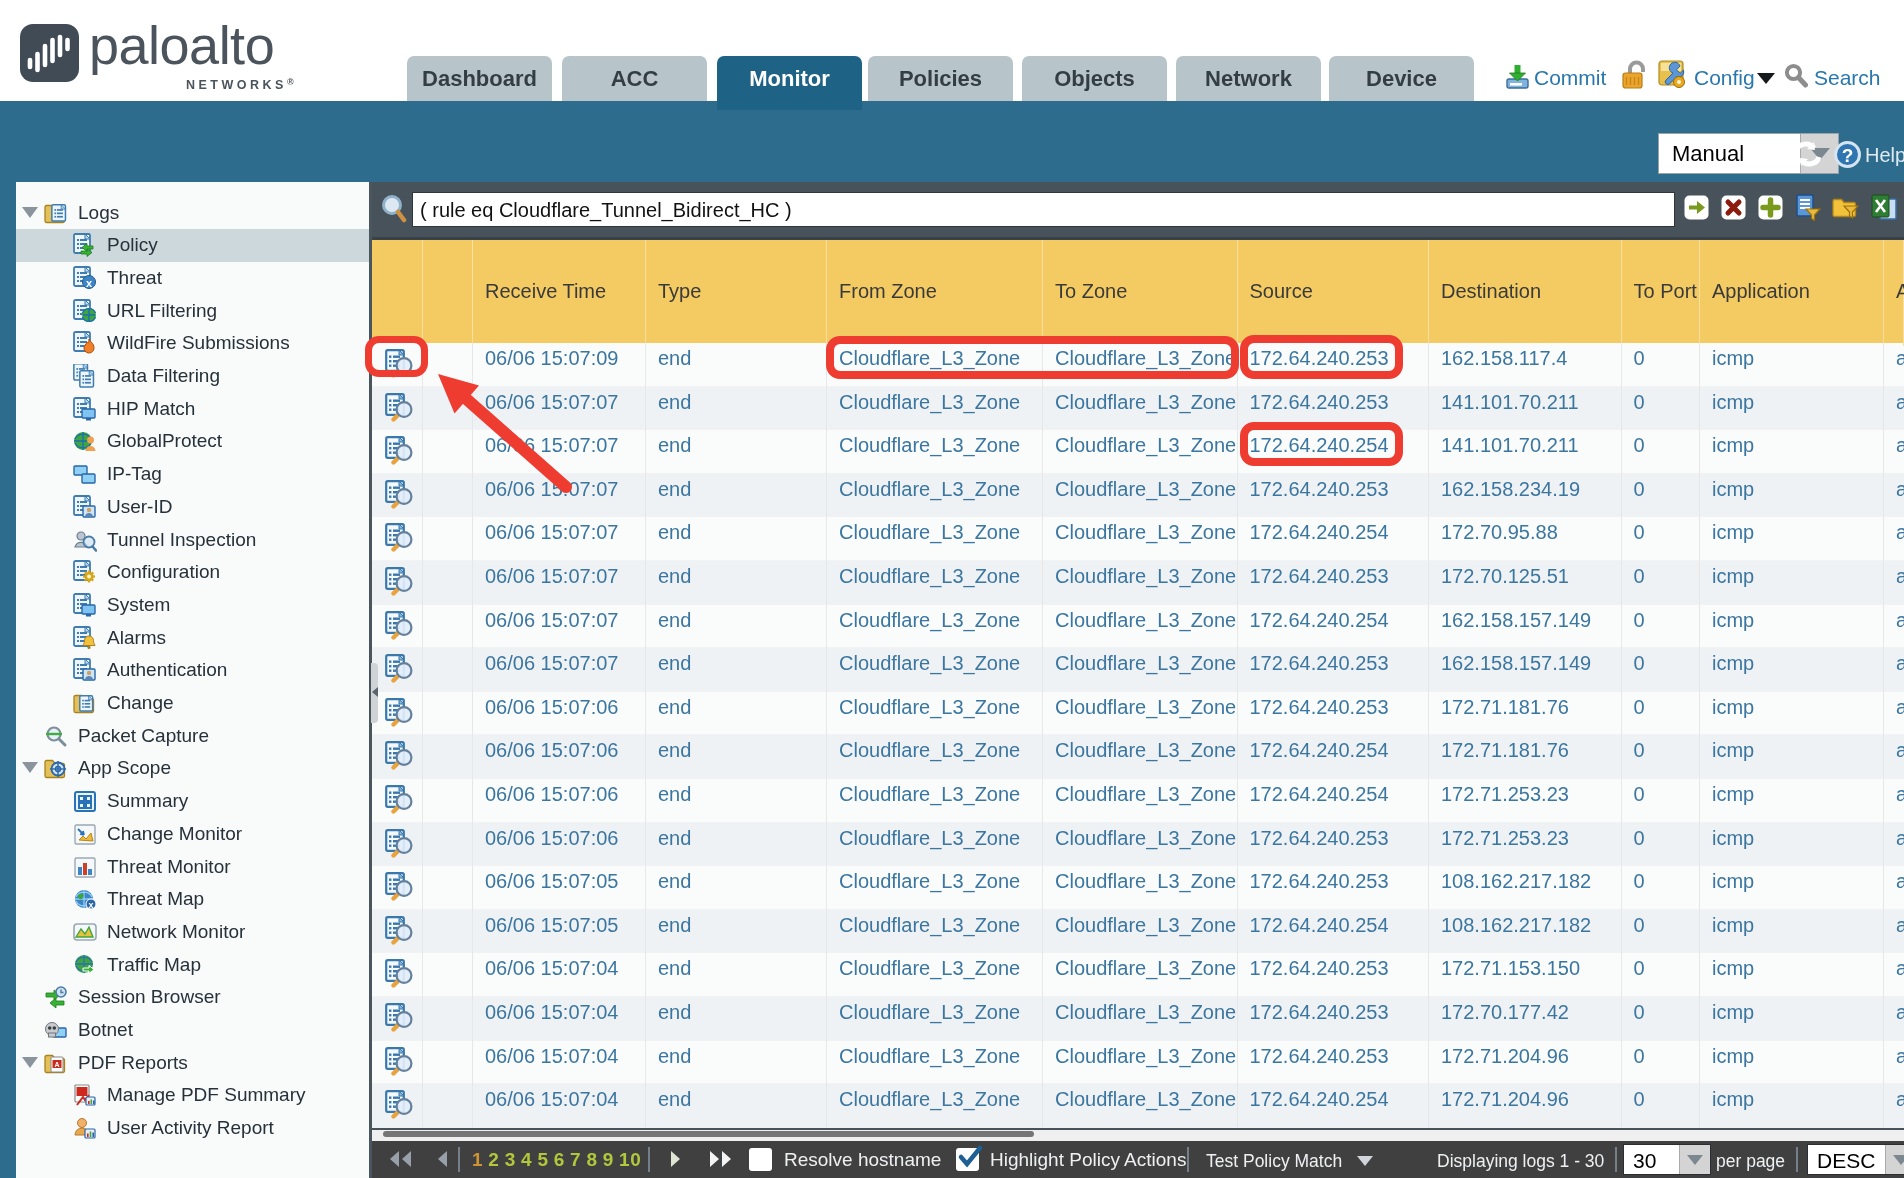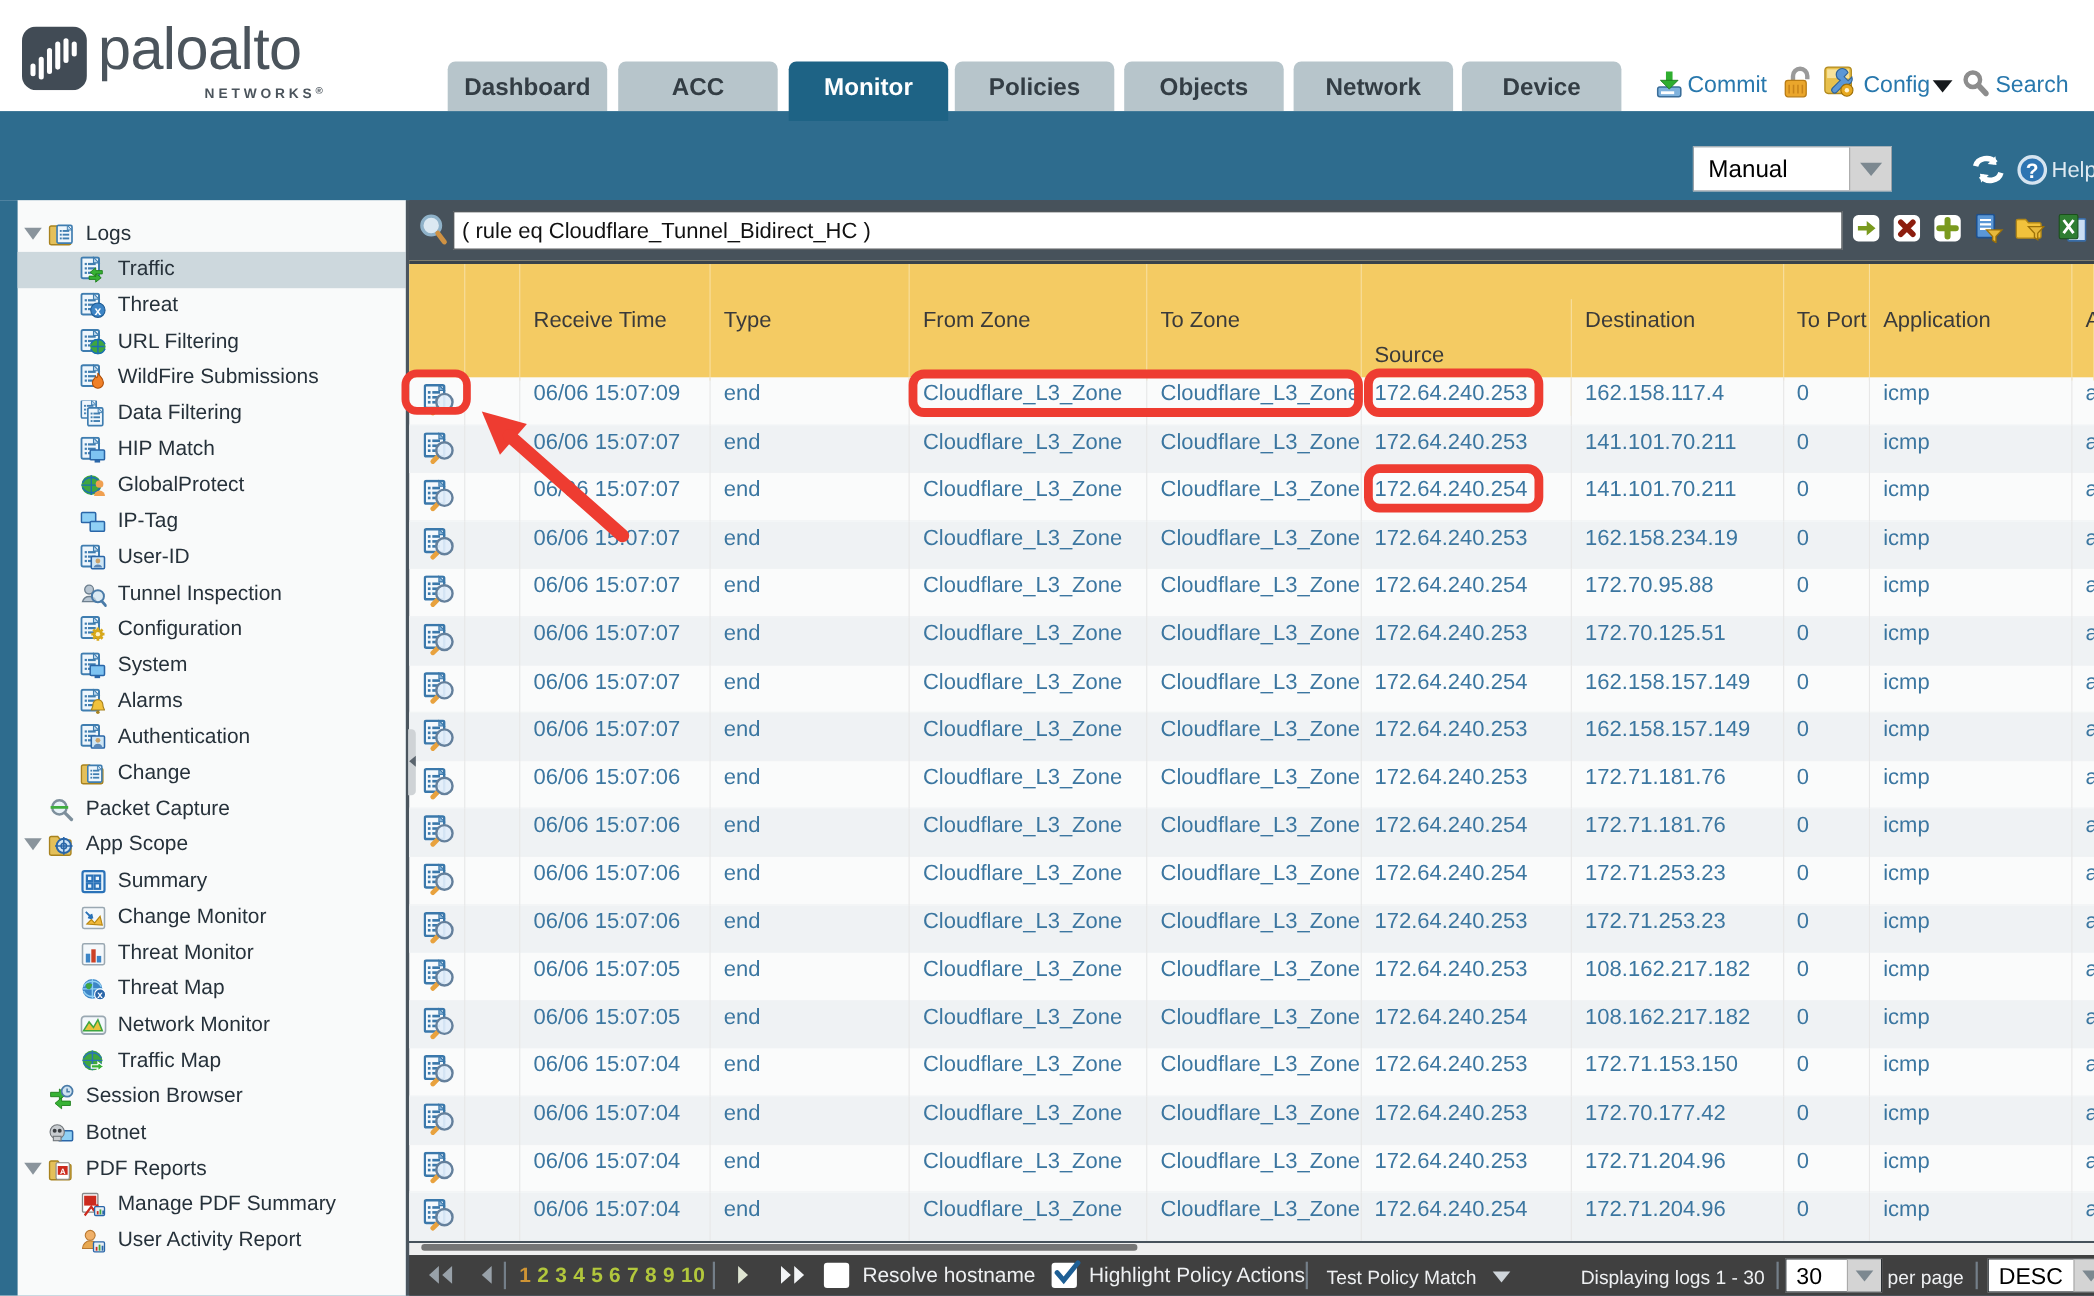--- a/index.html
+++ b/index.html
@@ -12,21 +12,21 @@
 #tophdr { position:absolute; left:0; top:0; width:1904px; height:101px; background:#ffffff; }
 #logomark { position:absolute; left:20px; top:24px; width:59px; height:58px; }
 .tab { position:absolute; top:56px; height:45px; width:145px; background:#b7c5cb;
   border-radius:7px 7px 0 0; color:#333d44; font-weight:bold; font-size:22px;
   text-align:center; line-height:45px; }
 .tab.active { background:#1e6385; color:#ffffff; height:54px; z-index:3; }
 .hlink { position:absolute; top:66px; font-size:21px; color:#2878ad; }
 
 
 #tealbar { position:absolute; left:0; top:101px; width:1904px; height:81px; background:#2e6c8e; }
-#manualbox { position:absolute; left:1539px; top:32px; width:181px; height:41px; background:#fff;
+#manualbox { position:absolute; left:1658px; top:32px; width:181px; height:41px; background:#fff;
   border:1px solid #9aa2a8; }
 #manualbox .txt { position:absolute; left:13px; top:7px; font-size:22px; color:#000; }
 #manualbox .btn { position:absolute; right:0; top:0; width:38px; height:39px; background:#d4d4d4;
   border-left:1px solid #aaa; }
 .dtri { width:0; height:0; border-left:10px solid transparent; border-right:10px solid transparent;
   border-top:12px solid #7c8890; position:absolute; left:9px; top:14px; }
 
 
 #content { position:absolute; left:0; top:182px; width:1904px; height:996px; background:#2e6c8e; }
 #sidebar { position:absolute; left:16px; top:0; width:353px; height:996px; background:#f9fafa; }
@@ -181,21 +181,21 @@
               <rect x="4" y="6" width="2" height="2"></rect>
               <rect x="7" y="6" width="7" height="2"></rect>
               <rect x="4" y="10" width="2" height="2"></rect>
               <rect x="7" y="10" width="7" height="2"></rect>
               <rect x="4" y="14" width="2" height="2"></rect>
               <rect x="7" y="14" width="7" height="2"></rect>
             </g>
             <path d="M6 15 h6 v-2.5 l5 4 -5 4 v-2.5 h-6 Z" fill="#37b234" stroke="#1c7d1a" stroke-width="0.8" transform="translate(2,3)"></path>
             <path d="M18 9 h-6 v-2.5 l-5 4 5 4 v-2.5 h6 Z" fill="#37b234" stroke="#1c7d1a" stroke-width="0.8" transform="translate(2,4)"></path>
           </svg>
-          <div class="lbl" style="left:91px;">Traffic</div>
+          <div class="lbl" style="left:91px;">Policy</div>
         </div>
         <div class="trow" style="top:79.9px;">
           <svg class="ic" style="left:57px;" width="24" height="25" viewBox="0 0 24 25">
             <rect x="1" y="1" width="16" height="19" rx="1.5" fill="#eef6fc" stroke="#3f7db0" stroke-width="1.8"></rect>
             <path d="M12 1 L17 6 L12 6 Z" fill="#bcd8ee" stroke="#3f7db0" stroke-width="1"></path>
             <g fill="#3f7db0">
               <rect x="4" y="6" width="2" height="2"></rect>
               <rect x="7" y="6" width="7" height="2"></rect>
               <rect x="4" y="10" width="2" height="2"></rect>
               <rect x="7" y="10" width="7" height="2"></rect>
@@ -592,21 +592,21 @@
           <rect x="1" y="1" width="17" height="22" rx="1.5" fill="#2f7d32" stroke="#1a4f1c" stroke-width="1"></rect>
           <path d="M5 6 L14 18 M14 6 L5 18" stroke="#ffffff" stroke-width="2.6"></path>
         </svg>
       </div>
       <div id="tbl">
           <div id="thead">
             <div class="hcell" style="left:101px;width:173px;">Receive Time</div>
             <div class="hcell" style="left:274px;width:181px;">Type</div>
             <div class="hcell" style="left:455px;width:216px;">From Zone</div>
             <div class="hcell" style="left:671px;width:194.5px;">To Zone</div>
-            <div class="hcell" style="left:865.5px;width:191.5px;margin-top:32px;">Source</div>
+            <div class="hcell" style="left:865.5px;width:191.5px;">Source</div>
             <div class="hcell" style="left:1057px;width:192.5px;">Destination</div>
             <div class="hcell" style="left:1249.5px;width:78.5px;">To Port</div>
             <div class="hcell" style="left:1328px;width:184px;">Application</div>
             <div class="hcell" style="left:1512px;width:20px;">A</div>
             <div class="hcell" style="left:0;width:50.5px;"></div>
             <div class="hcell" style="left:50.5px;width:50.5px;"></div>
           </div>
           <div class="row" style="top:106px;">
             <div class="cell" style="left:0;width:50.5px;padding-left:0;">
               <svg style="position:absolute;left:13px;top:6px;" width="28" height="29" viewBox="0 0 28 29">

